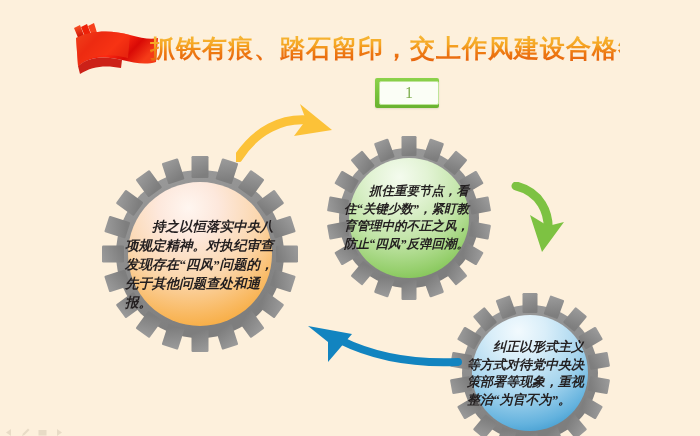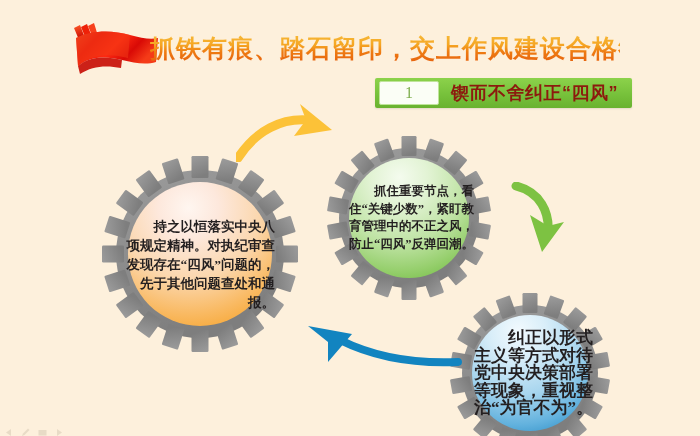--- a/index.html
+++ b/index.html
@@ -45,35 +45,35 @@
     font-family:"Liberation Sans","DejaVu Sans",sans-serif;
     letter-spacing:.5px;white-space:nowrap;
   }
 
   
   .gear{position:absolute;}
   .gear svg{display:block;overflow:visible;}
   .gear-text{
     position:absolute;left:0;top:0;width:100%;height:100%;
     display:flex;align-items:center;justify-content:center;
-    text-align:right;pointer-events:none;
+    text-align:left;pointer-events:none;font-style:italic;
   }
   .gear-text p{
     margin:0;padding:0 6px;
     font-family:"Liberation Serif","DejaVu Serif",serif;
     font-weight:bold;color:#231F20;
     text-indent:2em;
   }
 
   #gear-left{left:100px;top:150px;width:200px;height:200px;}
   #gear-left .gear-text p{font-size:13.5px;line-height:19px;width:150px;margin-top:20px;}
   #gear-top{left:325px;top:130px;width:168px;height:168px;}
   #gear-top .gear-text p{font-size:12.5px;line-height:17.5px;width:130px;}
   #gear-bottom{left:448px;top:287px;width:164px;height:164px;}
-  #gear-bottom .gear-text p{font-size:17px;line-height:17.5px;width:126px;}
+  #gear-bottom .gear-text p{font-size:13px;line-height:17.5px;width:126px;}
 
   
   .arrow{position:absolute;}
   #arrow-top{left:236px;top:96px;width:110px;height:62px;}
   #arrow-right{left:502px;top:178px;width:86px;height:108px;}
   #arrow-bottom{left:292px;top:308px;width:172px;height:72px;}
 
   
   #bottom-nav{
     position:absolute;left:3px;top:418px;width:62px;height:14px;
@@ -110,21 +110,20 @@
                L88 40 C78 43, 66 41, 54 38 C38 34, 22 34, 10 44 Z" fill="url(#flagGrad)"></path>
       <path d="M8 16 C24 8, 44 8, 62 13 L60 36 C42 31, 24 32, 10 44 Z" fill="#F13A15" opacity=".55"></path>
       <path d="M10 44 C22 34, 38 34, 54 38 L53 46 C38 43, 24 44, 12 52 Z" fill="#C60A02" opacity=".9"></path>
     </svg>
   </div>
 
   <div id="title">抓铁有痕、踏石留印，交上作风建设合格答卷</div>
 
   <div id="subtitle-bar">
     <div id="subtitle-num">1</div>
-    <div id="subtitle-text">锲而不舍纠正“四风”</div>
   </div>
 
   <div class="gear" id="gear-left">
     <svg viewBox="0 0 200 200" width="200" height="200">
       <defs>
         <radialGradient id="gLeftFill" cx="0.42" cy="0.18" r="0.95">
           <stop offset="0" stop-color="#FFF6F0"></stop>
           <stop offset="0.22" stop-color="#FDE8DC"></stop>
           <stop offset="0.52" stop-color="#FBD7AE"></stop>
           <stop offset="0.78" stop-color="#F9B961"></stop>

